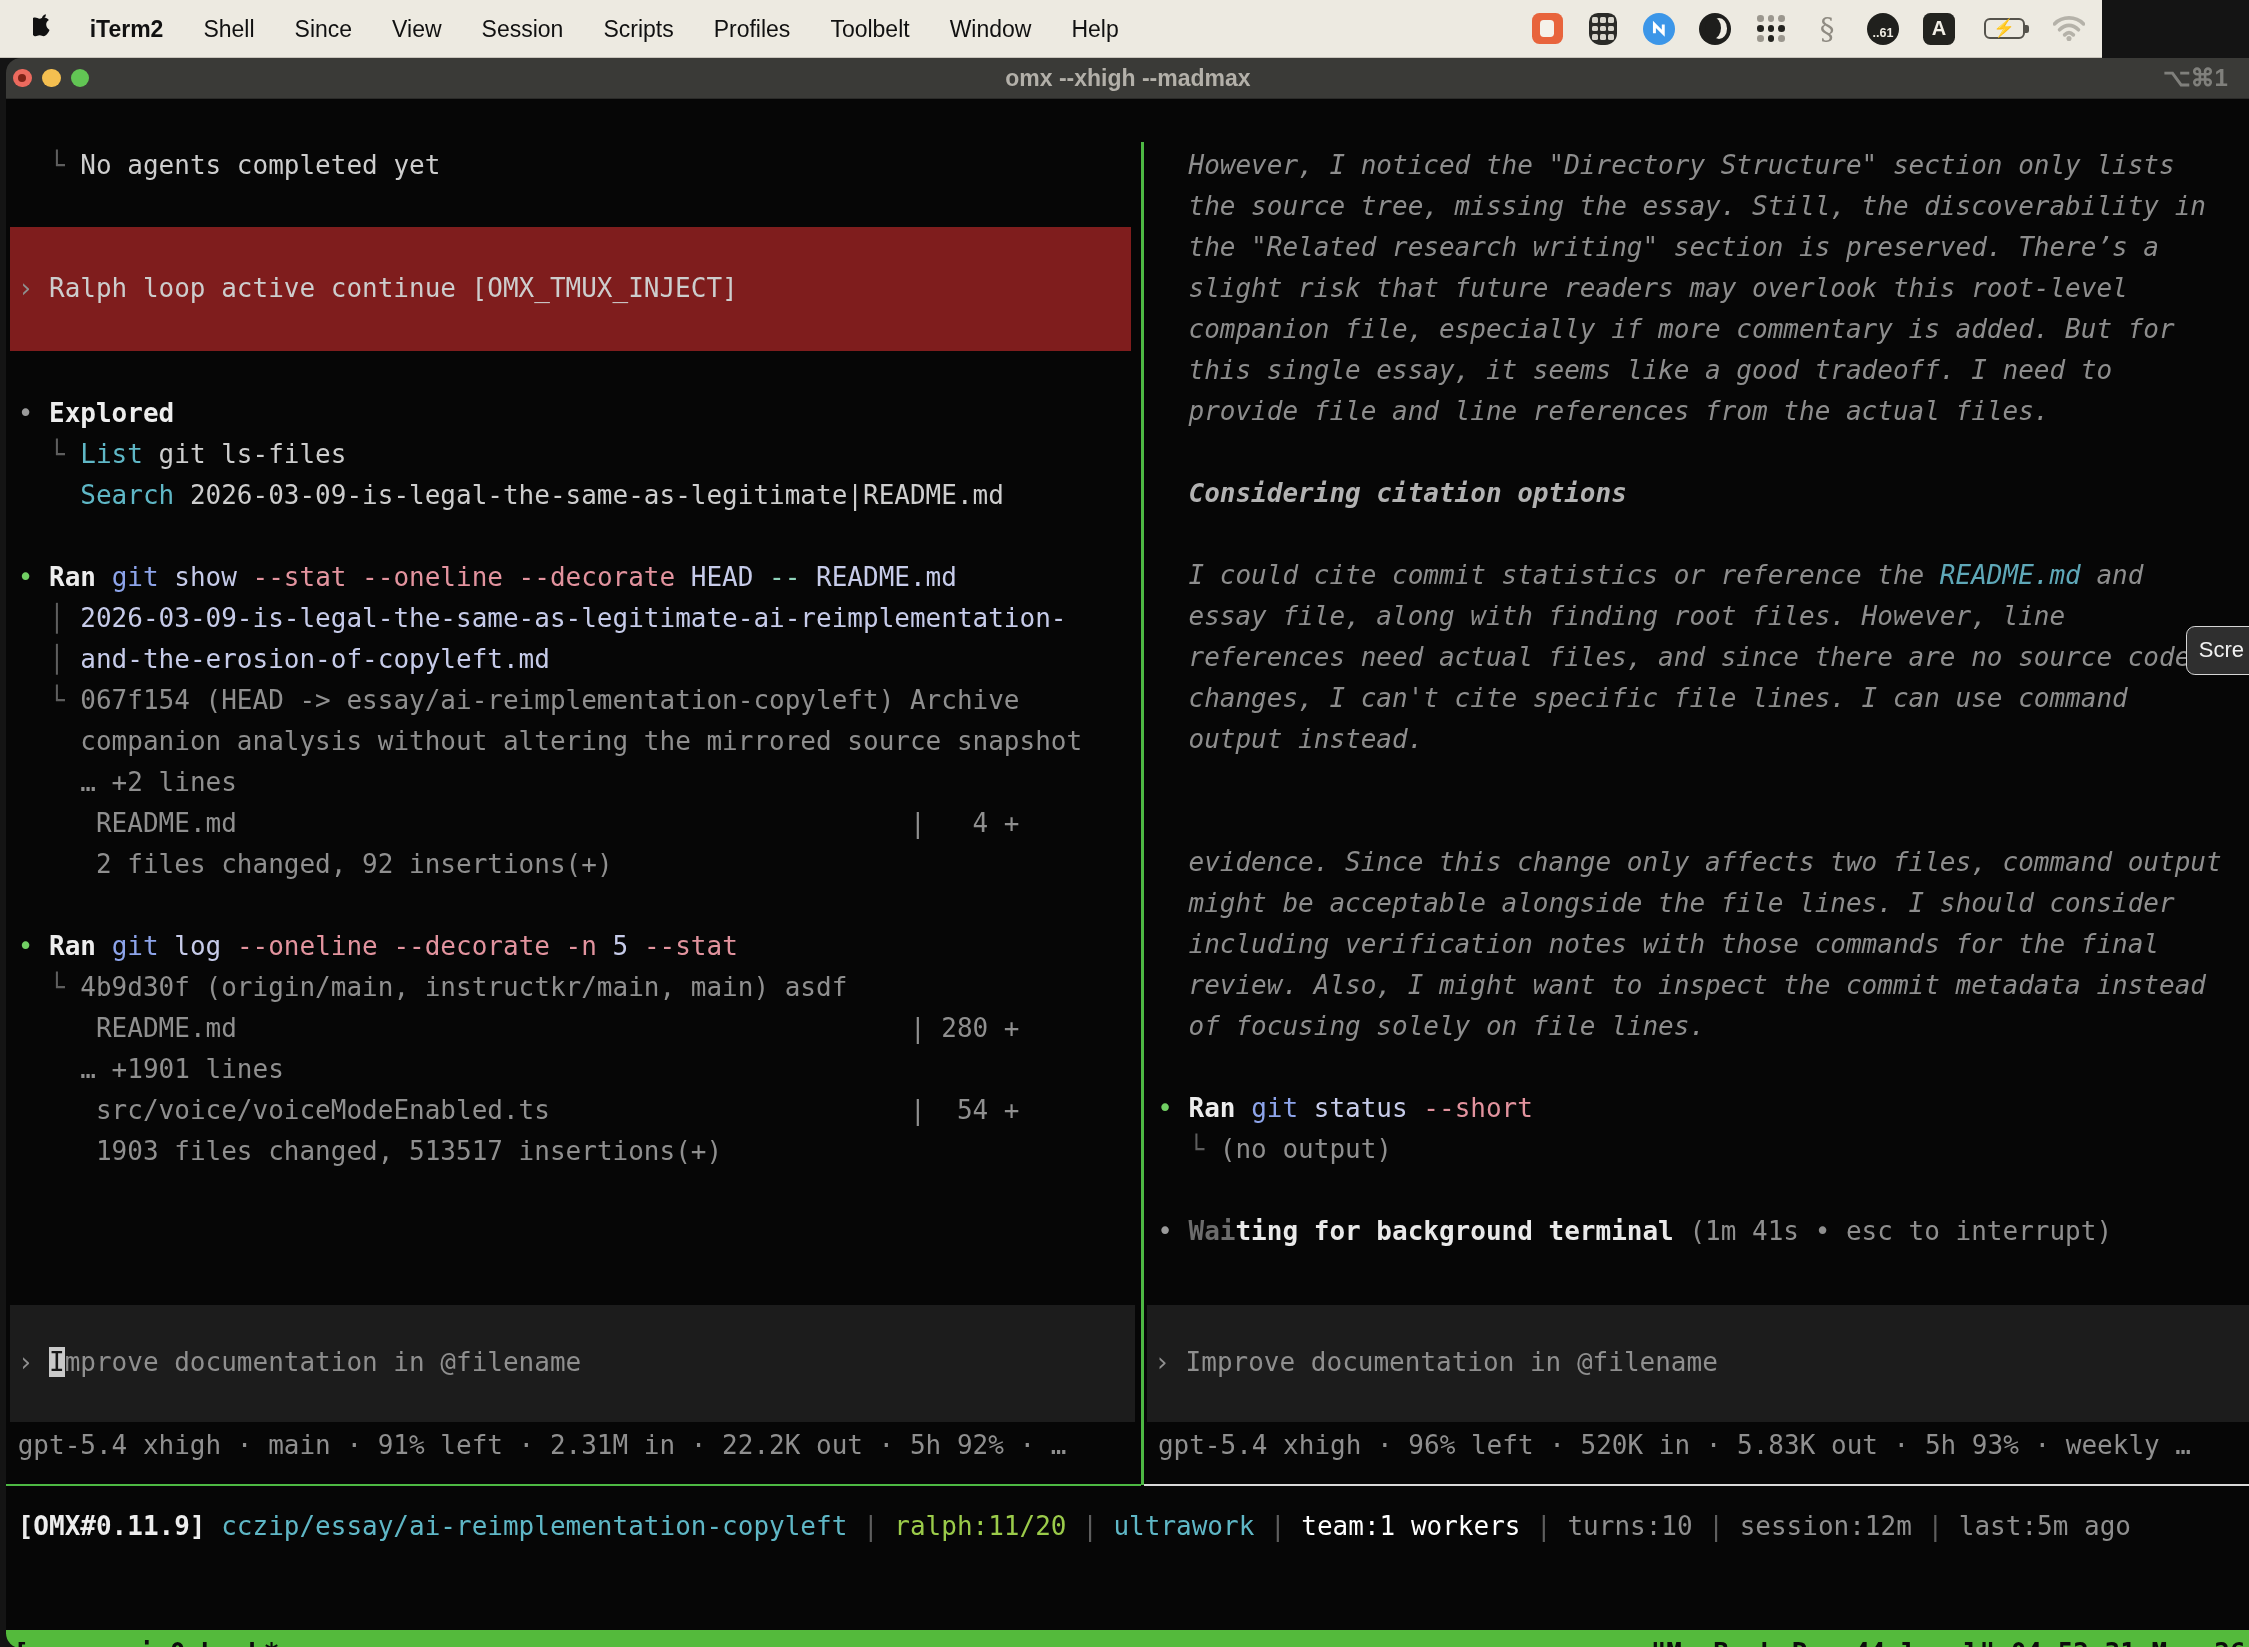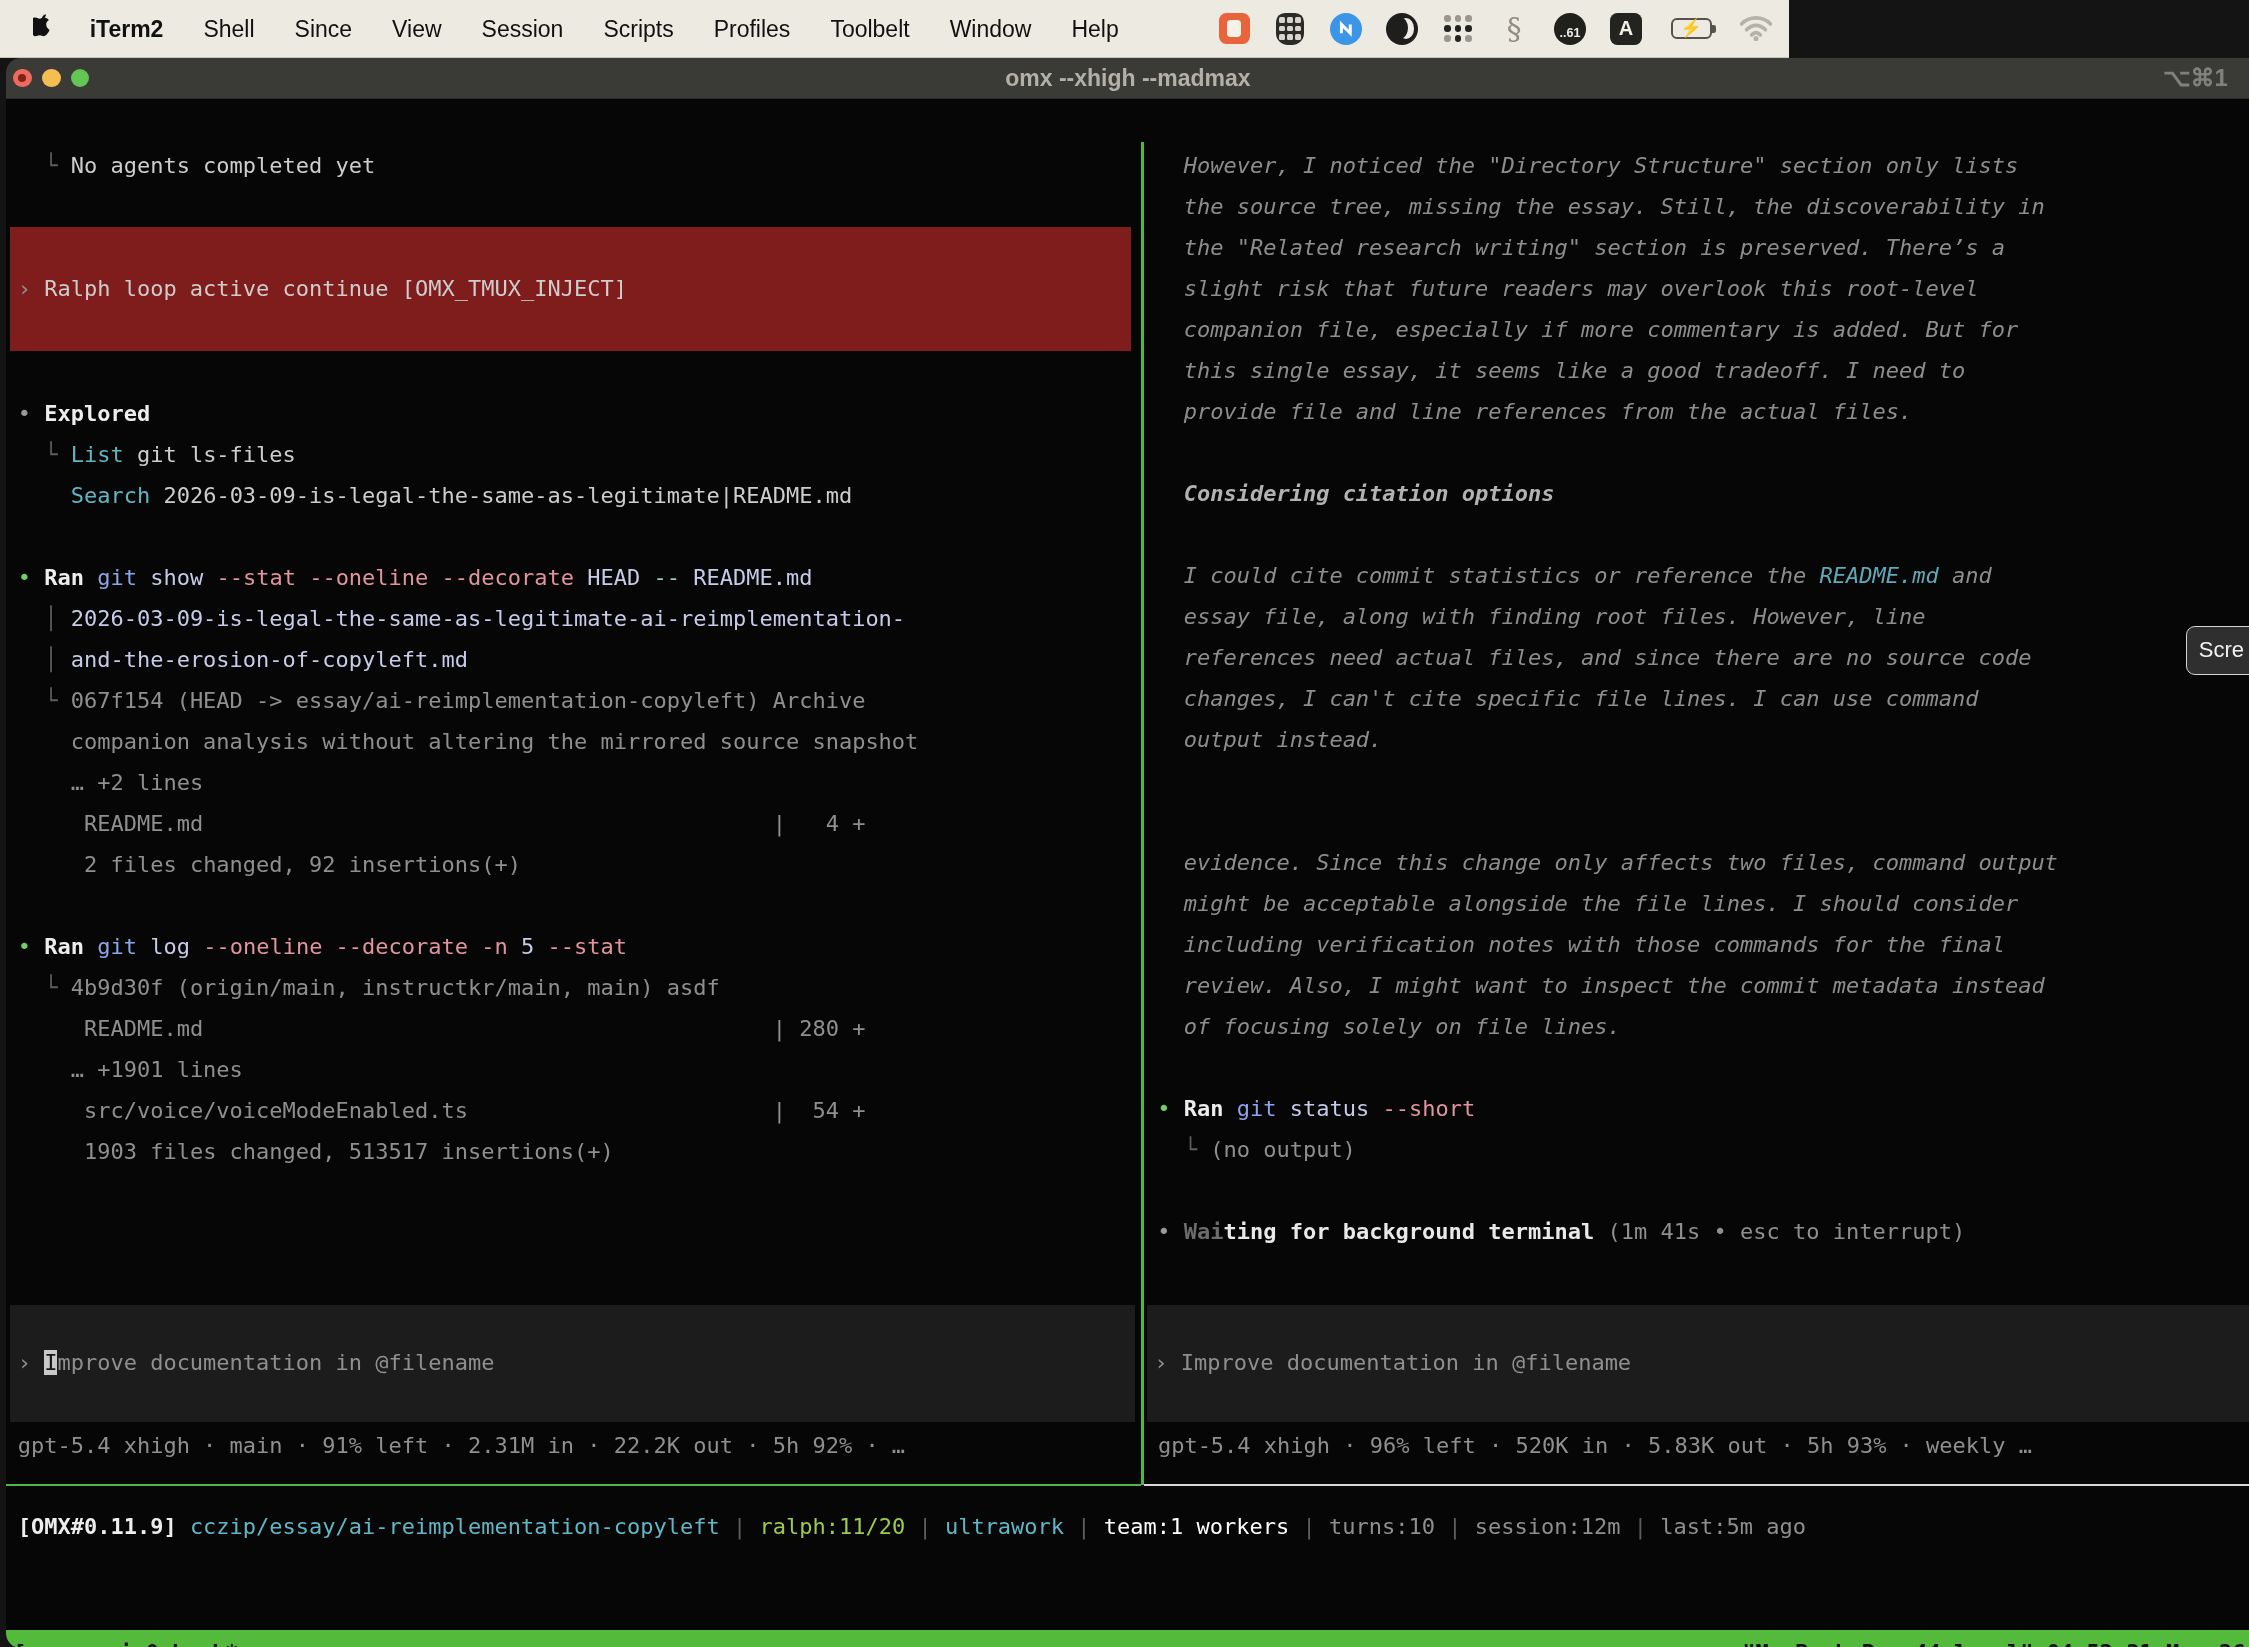--- a/index.html
+++ b/index.html
@@ -1,20 +1,20 @@
 <!DOCTYPE html>
 <html style="font-size:11.8px"><head>
 <meta charset="utf-8">
 <style>
   * { margin:0; padding:0; box-sizing:border-box; }
   html,body { width:2250px; height:1648px; overflow:hidden; background:#141414; }
   body { font-family:"Liberation Sans", sans-serif; position:relative; }
 
   
-  .menubar { position:absolute; left:0; top:0; width:1789px; height:58px;
+  .menubar { position:absolute; left:0; top:0; width:2102px; height:58px;
     background:#edeae1; display:flex; align-items:center; border-bottom:0.7px solid #c9c5bc; }
   .apple { width:49px; text-align:center; margin-left:20.7px; }
   .menu-items { display:flex; align-items:center; }
   .menu-item { font-size:23px; color:#111; padding:0 20px; height:58px; line-height:58px; }
   .menu-item:first-child { font-weight:700; }
   .status-icons { margin-left:auto; display:flex; align-items:center; gap:22px; margin-right:16px; }
   .sicon { width:34px; height:34px; display:flex; align-items:center; justify-content:center; position:relative; }
   .ic-rec { width:31px; height:31px; background:#e8643c; border-radius:7.4px; display:flex; align-items:center; justify-content:center; }
   .ic-rec .inner { width:14.8px; height:17.7px; background:#f5f2ea; border-radius:3.7px; }
   .ic-shield { width:28px; height:32px; background:#2b2b28; border-radius:8.9px 8.9px 11.8px 11.8px;
@@ -44,21 +44,21 @@
     border-bottom:1.5px solid #2b2b29; display:flex; align-items:center; }
   .tl-group { display:flex; gap:10.3px; margin-left:7.4px; }
   .tl { width:18.5px; height:18.5px; border-radius:50%; position:relative; }
   .tl-red { background:#ec6a5e; } .tl-yellow { background:#f4bf50; } .tl-green { background:#62c554; }
   .tl-red i { position:absolute; left:5.2px; top:5.2px; width:8px; height:8px; border-radius:50%; background:#7e2317; }
   .win-title { position:absolute; left:0; right:0; text-align:center; font-size:23px; font-weight:700; color:#b3b0a9; }
   .win-shortcut { position:absolute; right:22px; font-size:24px; font-weight:700; color:#80807c; }
 
   
   .term { position:absolute; left:0; top:41px; width:100%; height:1549px;
-    font-family:"DejaVu Sans Mono","Liberation Mono",monospace; font-size:22px; color:#8f8f8f; }
+    font-family:"DejaVu Sans Mono","Liberation Mono",monospace; font-size:26px; color:#8f8f8f; }
   .ln { height:41px; line-height:41px; white-space:pre; overflow:hidden; }
   .lines { position:absolute; }
   .pane-left-top   { left:0; top:46px; width:1135px; padding-left:11.8px; }
   .pane-left-main  { left:0; top:294px; width:1135px; padding-left:11.8px; }
   .pane-right-main { left:1141px; top:46px; width:1109px; padding-left:10.3px; }
 
   .inject-box { position:absolute; left:4.4px; top:128px; width:1121px; height:124px; background:#7f1d1d; }
   .inject-box .ln { margin-top:41px; padding-left:7.4px; }
 
   .prompt-box { position:absolute; top:1206px; height:117px; background:#1c1c1c; }

